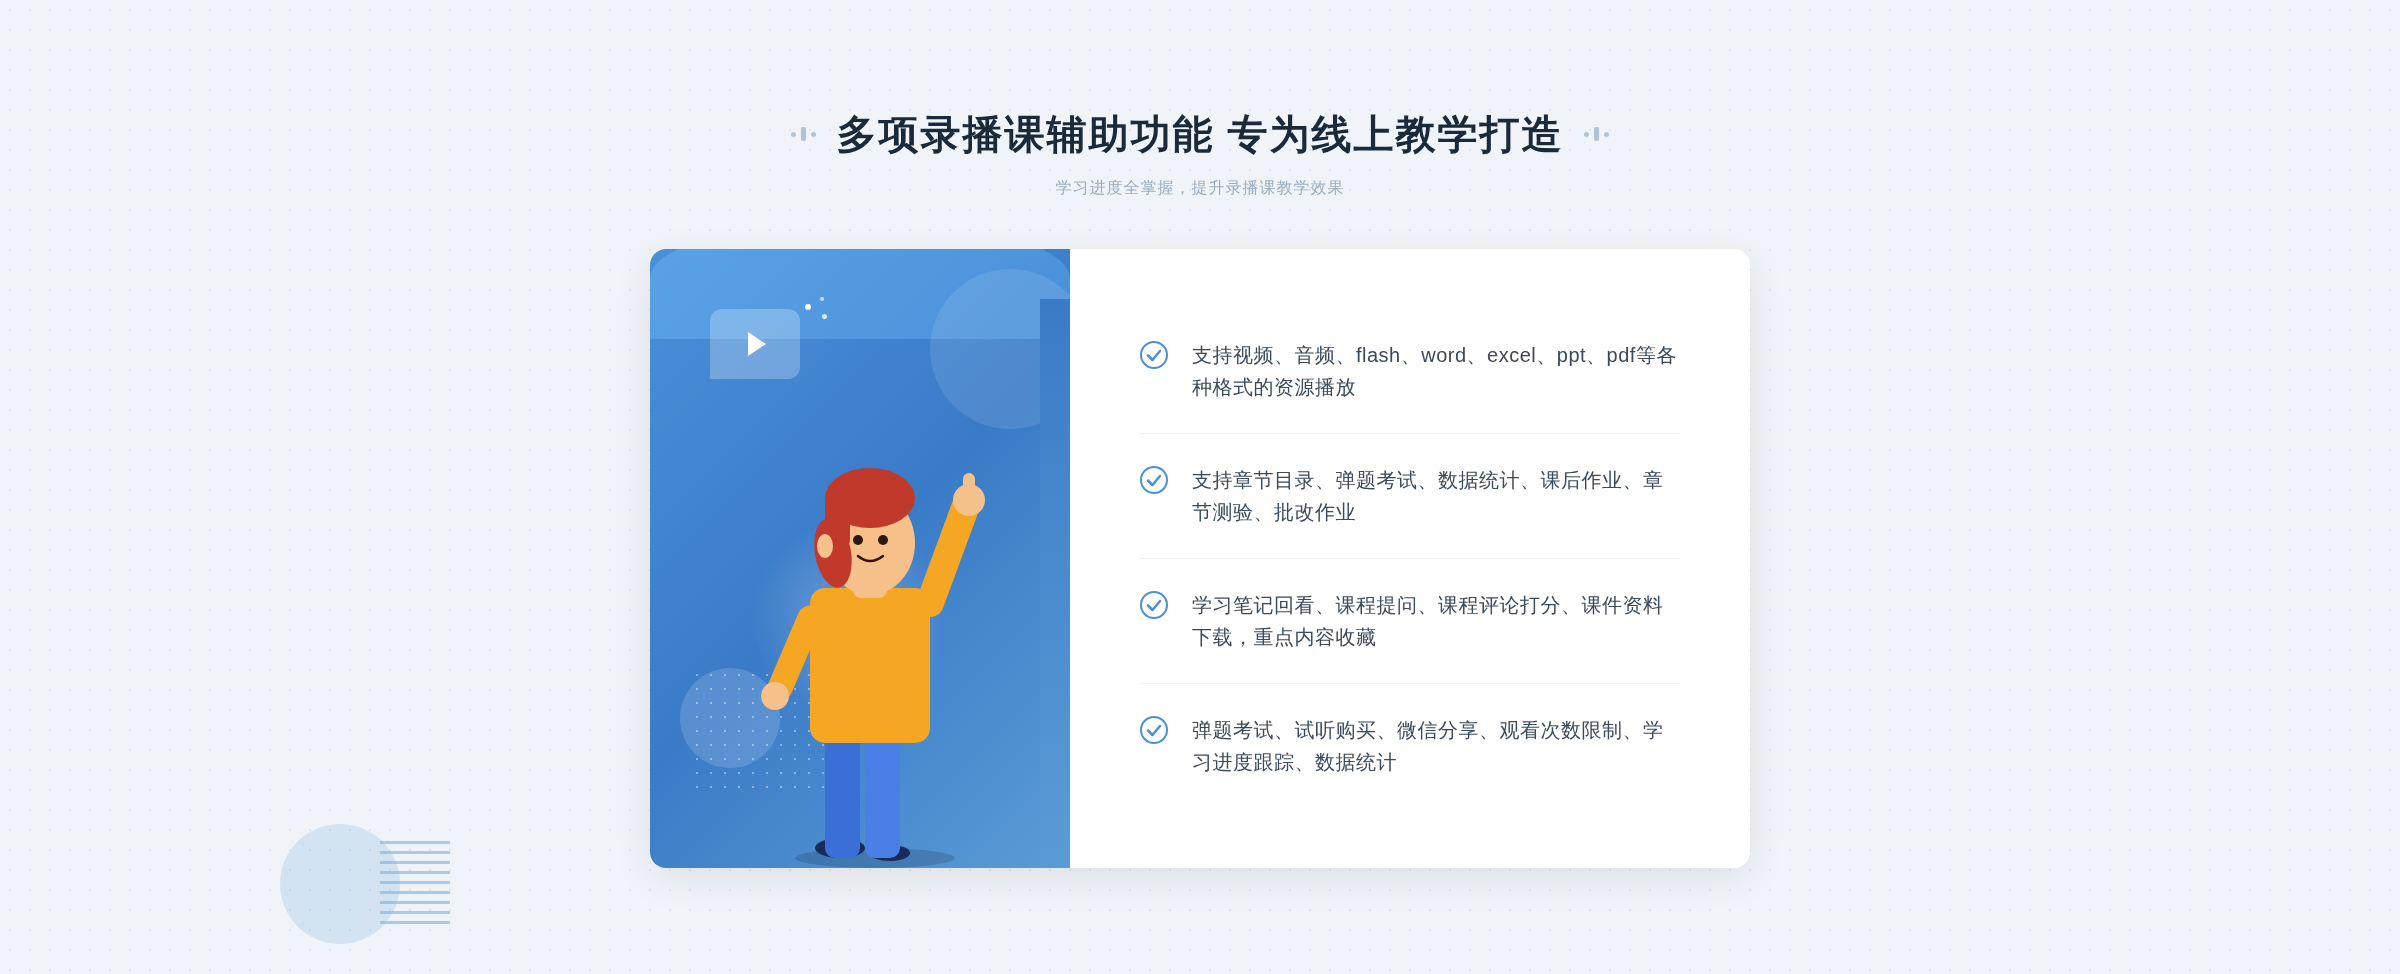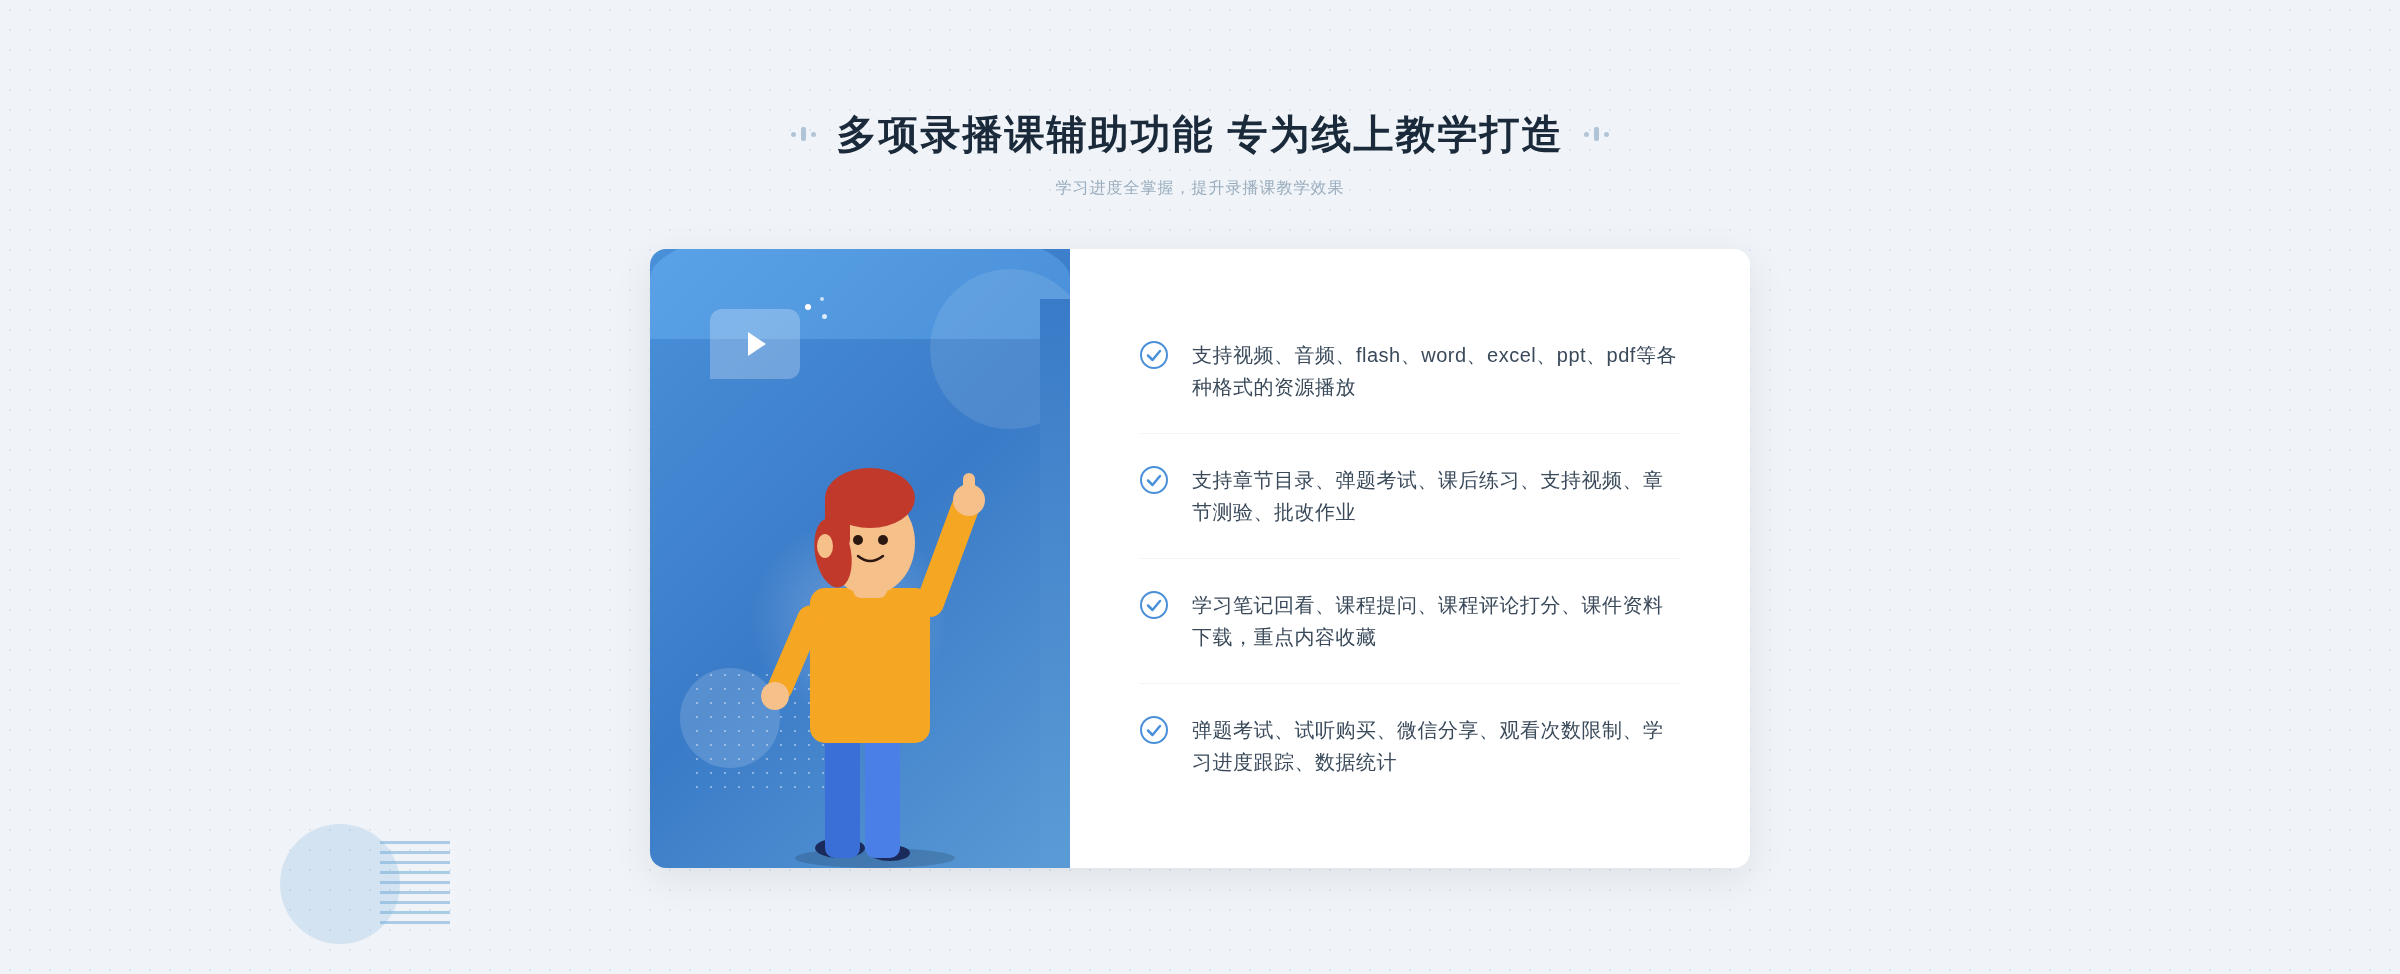--- a/index.html
+++ b/index.html
@@ -441,21 +441,21 @@
           <span class="feature-text">支持视频、音频、flash、word、excel、ppt、pdf等各种格式的资源播放</span>
         </div>
 
         <div class="feature-item">
           <div class="check-icon">
             <svg viewBox="0 0 28 28" fill="none" xmlns="http://www.w3.org/2000/svg">
               <circle cx="14" cy="14" r="13" stroke="#4a90d9" stroke-width="2"></circle>
               <path d="M8 14.5 L12.5 19 L20 10" stroke="#4a90d9" stroke-width="2.5" stroke-linecap="round" stroke-linejoin="round"></path>
             </svg>
           </div>
-          <span class="feature-text">支持章节目录、弹题考试、课后练习、支持视频、章节测验、批改作业</span>
+          <span class="feature-text">支持章节目录、弹题考试、数据统计、课后作业、章节测验、批改作业</span>
         </div>
 
         <div class="feature-item">
           <div class="check-icon">
             <svg viewBox="0 0 28 28" fill="none" xmlns="http://www.w3.org/2000/svg">
               <circle cx="14" cy="14" r="13" stroke="#4a90d9" stroke-width="2"></circle>
               <path d="M8 14.5 L12.5 19 L20 10" stroke="#4a90d9" stroke-width="2.5" stroke-linecap="round" stroke-linejoin="round"></path>
             </svg>
           </div>
           <span class="feature-text">学习笔记回看、课程提问、课程评论打分、课件资料下载，重点内容收藏</span>

